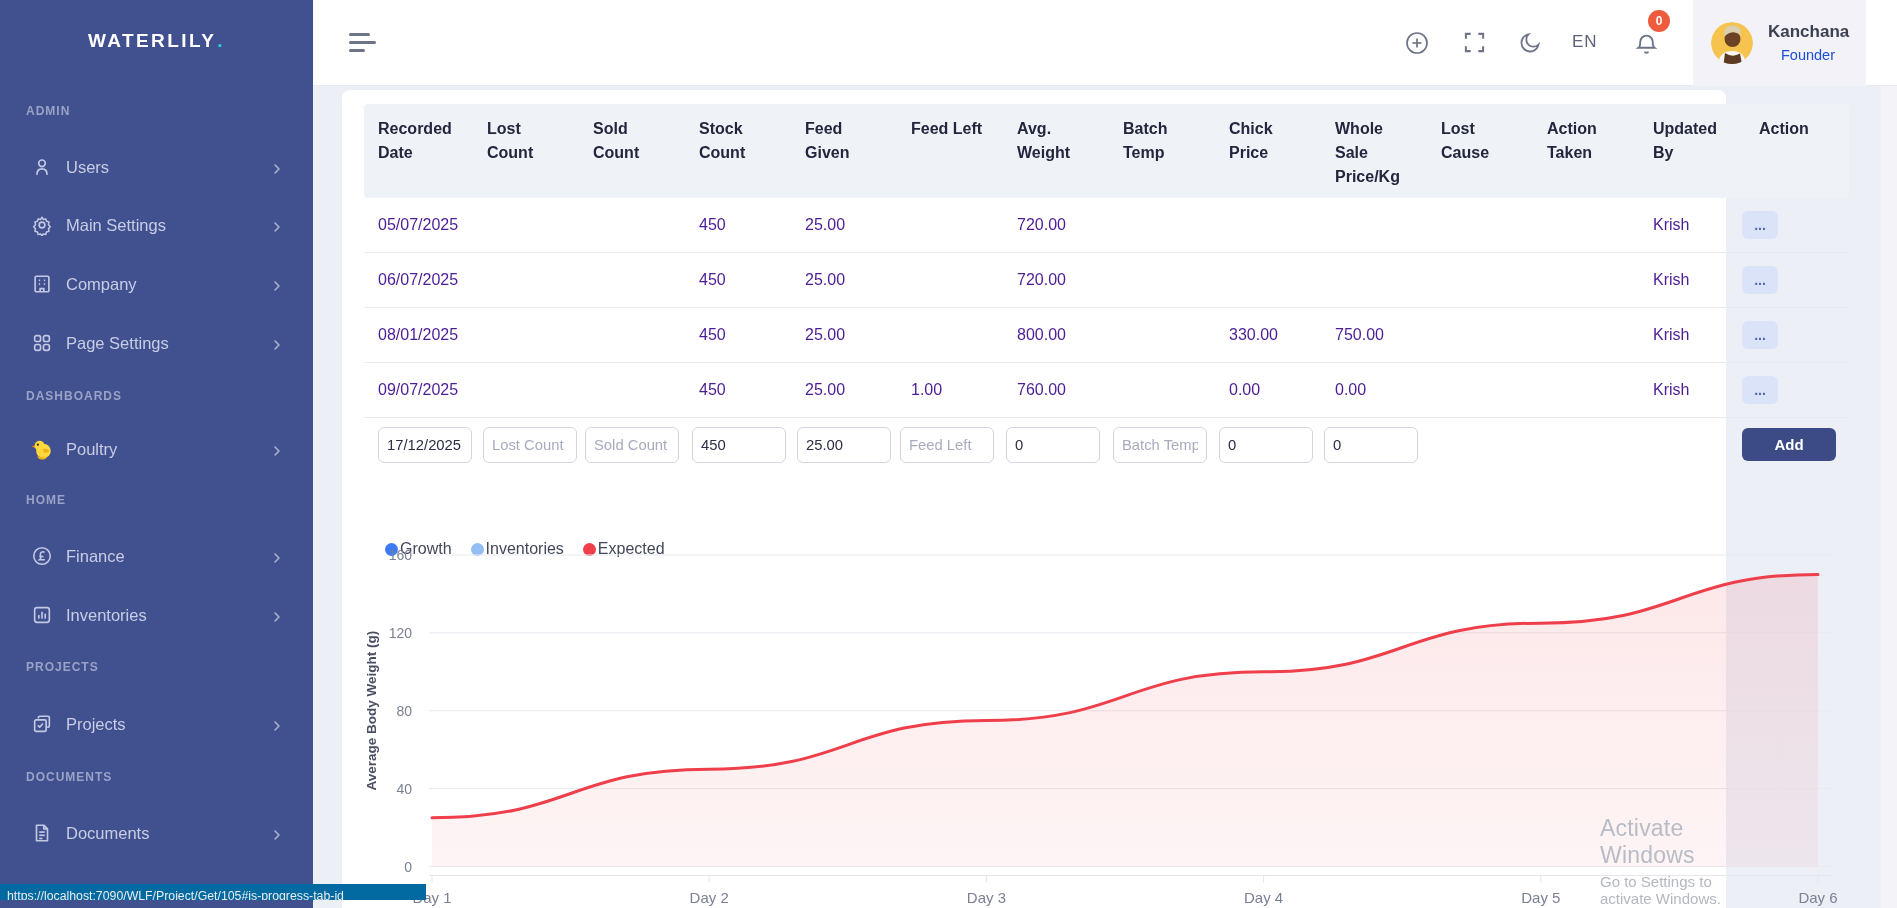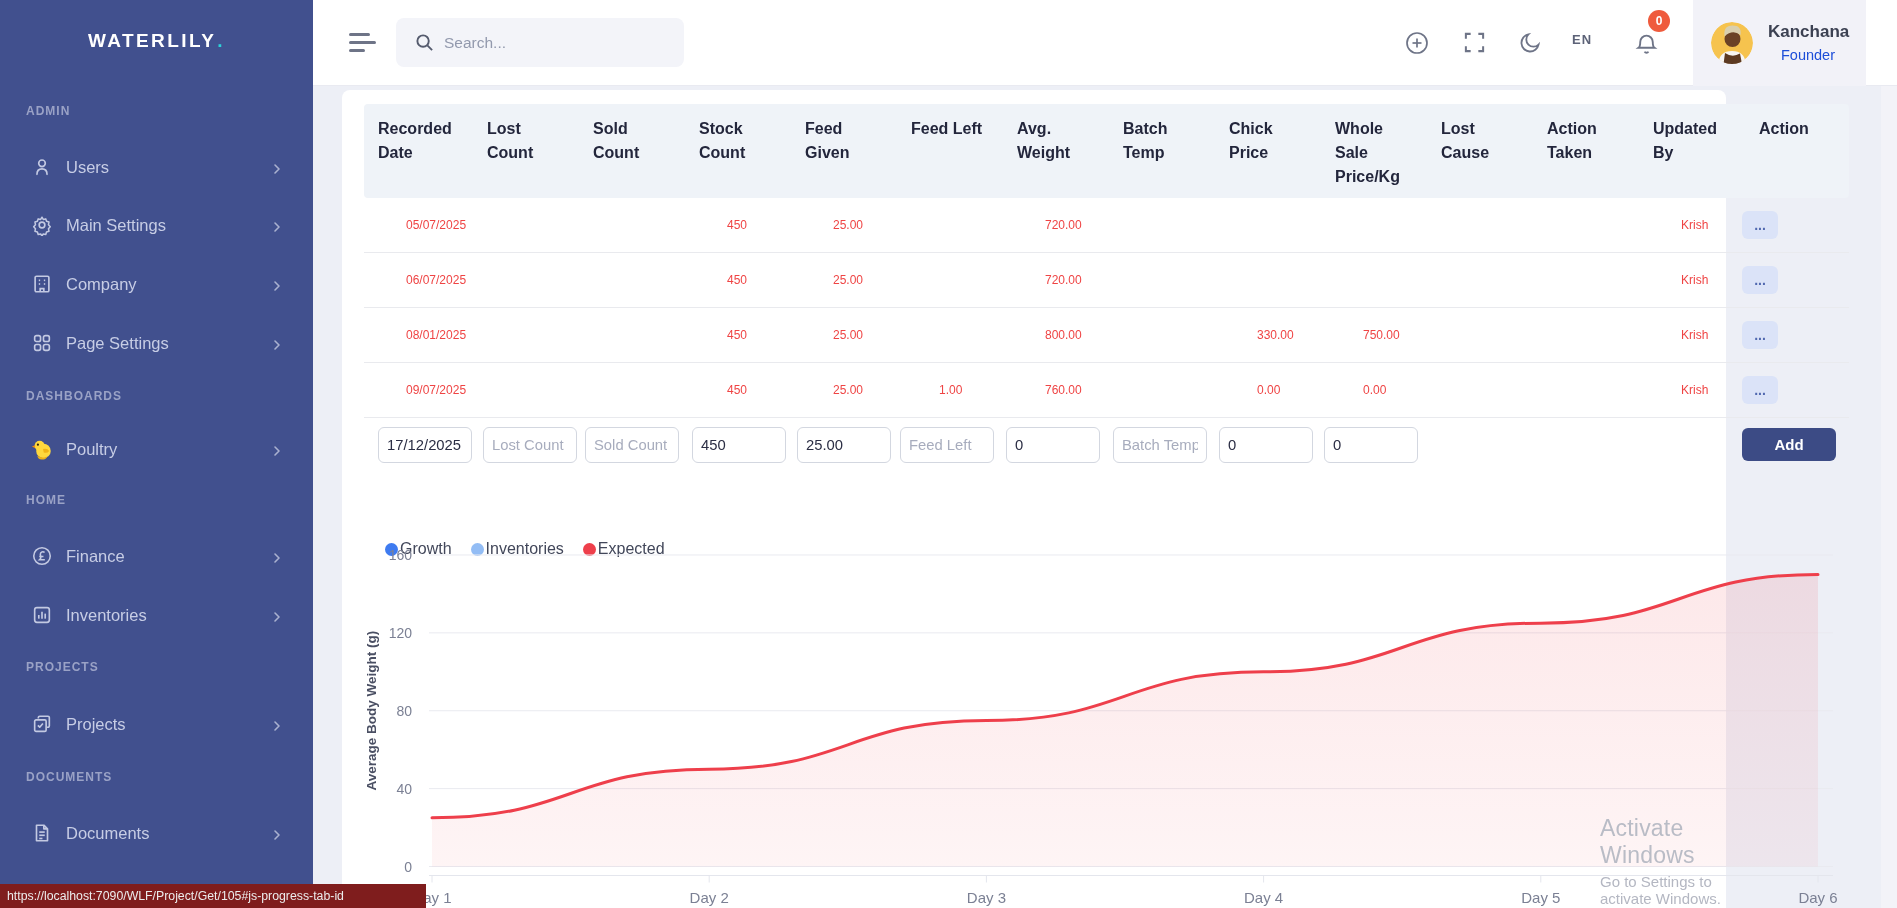--- a/index.html
+++ b/index.html
@@ -53,21 +53,21 @@
   #searchbox .mag { position:absolute; left:19px; top:15px; }
   #searchbox input {
     position:absolute; left:48px; top:0; width:230px; height:49px;
     border:none; outline:none; background:transparent;
     font-family:inherit; font-size:15.5px; color:#2b2e44;
   }
   #searchbox input::placeholder { color:#9299ad; opacity:1; }
   .nav-ico { position:absolute; top:31px; width:24px; height:24px; cursor:pointer; }
   #lang-switch {
     position:absolute; top:32px; left:1259px; width:32px;
-    color:#5d6378; font-size:13px; font-weight:bold; letter-spacing:1px; cursor:pointer;
+    color:#5d6378; font-size:17px; font-weight:normal; letter-spacing:1px; cursor:pointer;
   }
   #bell-badge {
     position:absolute; left:1335px; top:10px; width:22px; height:22px; border-radius:50%;
     background:#ef5b3d; color:#ffffff; font-size:12px; font-weight:bold;
     text-align:center; line-height:22px; z-index:2;
   }
   #userblock {
     position:absolute; left:1380px; top:0; width:173px; height:86px;
     background:#f2f2f8; cursor:pointer;
   }
@@ -87,21 +87,21 @@
     background:#eff3f8; border-radius:4px;
   }
   .th-cell {
     position:absolute; top:13px;
     font-weight:bold; font-size:16px; line-height:24px; color:#23263c;
     white-space:pre-line;
   }
   .t-row { position:absolute; left:22px; width:1485px; height:55px; border-bottom:1px solid #e9eaee; }
   .td-cell {
     position:absolute; top:50%; transform:translateY(-50%);
-    font-size:12px; color:#ef4444; white-space:nowrap;margin-left:28px;
+    font-size:16px; color:#4c1d95; white-space:nowrap;
   }
   .dots-btn {
     position:absolute; left:1378px; top:13px; width:36px; height:28px;
     background:#dbe3f8; border:none; border-radius:6px; cursor:pointer;
     color:#5068b0; font-weight:bold; font-size:14px; line-height:10px;
     font-family:inherit;
   }
 
   
   #add-row { position:absolute; left:0; top:0; }
@@ -125,22 +125,22 @@
   .leg-label { font-size:16px; color:#42475a; }
 
   
   #chart-wrap { position:absolute; left:0px; top:440px; width:1535px; height:378px; }
   #watermark { position:absolute; left:1258px; top:725px; color:#b9bcc6; z-index:3; }
   #watermark .wm1 { font-size:23px; letter-spacing:0.2px; }
   #watermark .wm2 { font-size:15px; margin-top:4px; color:#b4b7c2; }
 
   
   #status-tooltip {
-    left:0; top:884px; height:24px; width:426px; overflow:hidden;
-    background:#7f1d1d; color:#ececec; z-index:9;
+    left:0; top:884px; height:16px; width:426px; overflow:hidden;
+    background:#0369a1; color:#ececec; z-index:9;
     font-size:12.3px; line-height:24px; padding:0 8px 0 7px;
     white-space:nowrap;
   }
 
   
   #scroll-strip { left:1881px; top:86px; width:16px; height:822px; background:#f3f3f8; z-index:6; }
 </style>
 </head>
 <body>
 
@@ -277,29 +277,20 @@
           </svg></span>
       </div>
     </div>
 </nav>
 
 <header id="navbar" class="abs">
   <div id="hamburger">
     <span class="h1"></span>
       <span class="h2"></span>
       <span class="h3"></span>
-  </div>
-  <div id="searchbox">
-    <span class="mag">
-      <svg width="19" height="19" viewBox="0 0 20 20" fill="none" stroke="#555b6e" stroke-width="2">
-        <circle cx="8.5" cy="8.5" r="6"></circle>
-          <line x1="13" y1="13" x2="18" y2="18"></line>
-      </svg>
-    </span>
-    <input type="text" placeholder="Search..." style="">
   </div>
 
   <span class="nav-ico" style="left:1092px;">
     <svg width="24" height="24" viewBox="0 0 24 24" fill="none" stroke="#6e7487" stroke-width="1.7">
       <circle cx="12" cy="12" r="10"></circle>
         <line x1="12" y1="7.5" x2="12" y2="16.5"></line>
         <line x1="7.5" y1="12" x2="16.5" y2="12"></line>
     </svg>
   </span>
   <span class="nav-ico" style="left:1150px;">

